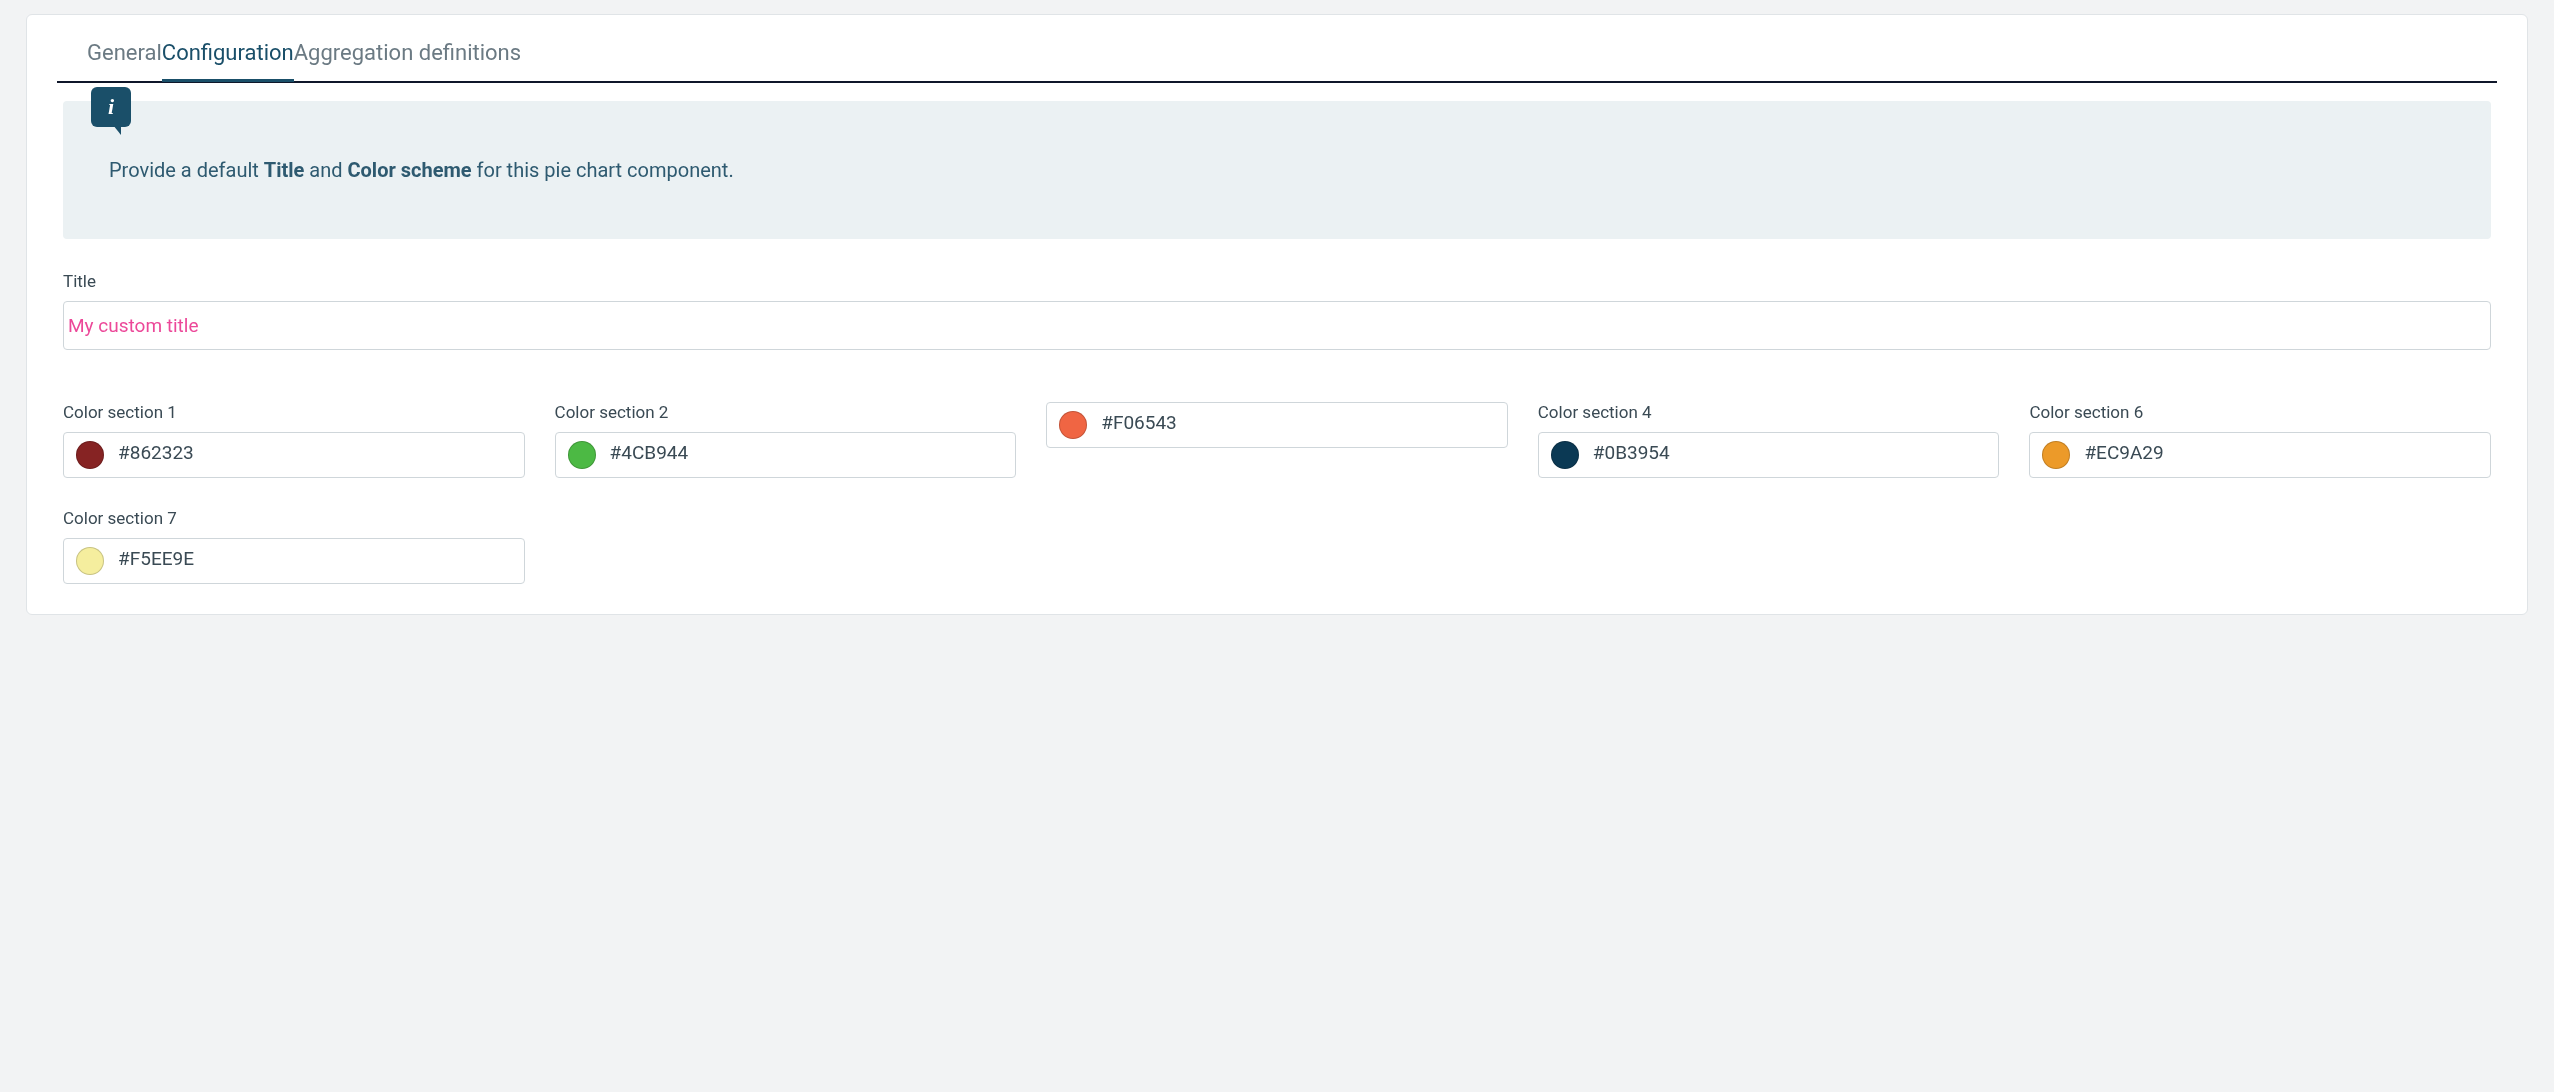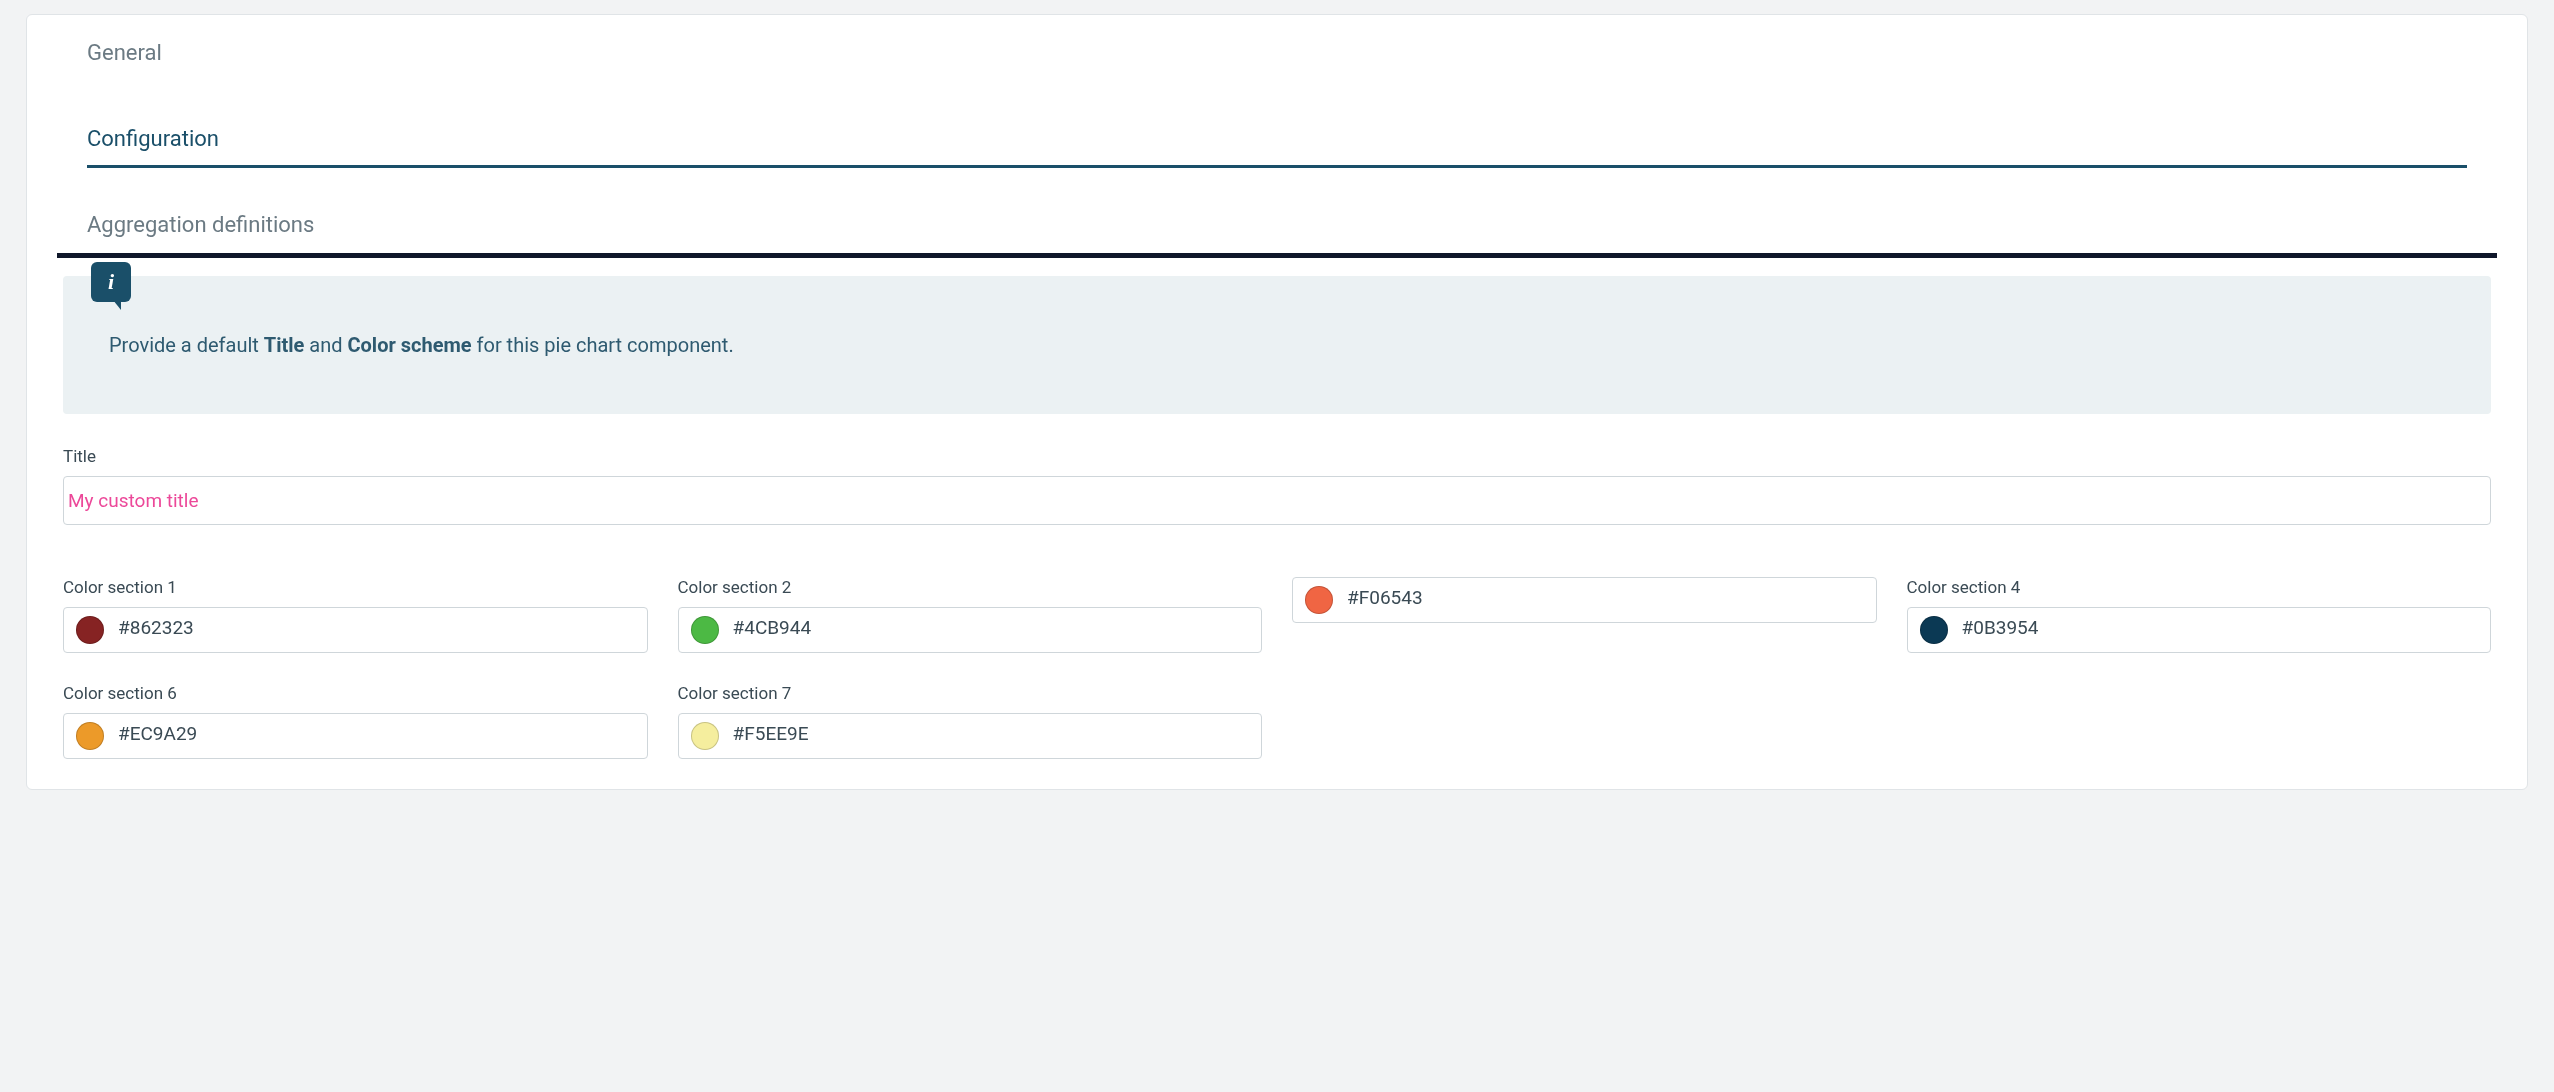--- a/index.html
+++ b/index.html
@@ -10,25 +10,23 @@
       color: #3a4a54;
     }
     .card {
       background: #fff;
       border: 1px solid #e0e4e7;
       border-radius: 6px;
       padding: 0;
     }
     .tabs {
       display: flex;
-      gap: 44px;
       padding: 24px 30px 0 30px;
-      border-bottom: 5px solid #0f172a;
+      border-bottom: 2px solid #0f172a;
       margin: 0 30px;
-      flex-direction: column;
     }
     .tab {
       font-size: 22px;
       color: #6b7a83;
       padding-bottom: 14px;
       cursor: pointer;
       border-bottom: 3px solid transparent;
       position: relative;
       top: 1px;
     }
@@ -95,21 +93,21 @@
       width: 100%;
       border: 1px solid #cfd6da;
       border-radius: 4px;
       padding: 12px 4px;
       font-size: 19px;
       color: #ec4899;
       font-family: inherit;
     }
     .color-grid {
       display: grid;
-      grid-template-columns: repeat(4, 1fr);
+      grid-template-columns: repeat(5, 1fr);
       gap: 30px 30px;
       margin-top: 52px;
     }
     .color-field {}
     .color-label {
       font-size: 17px;
       color: #3a4a54;
       margin-bottom: 10px;
       display: block;
     }

